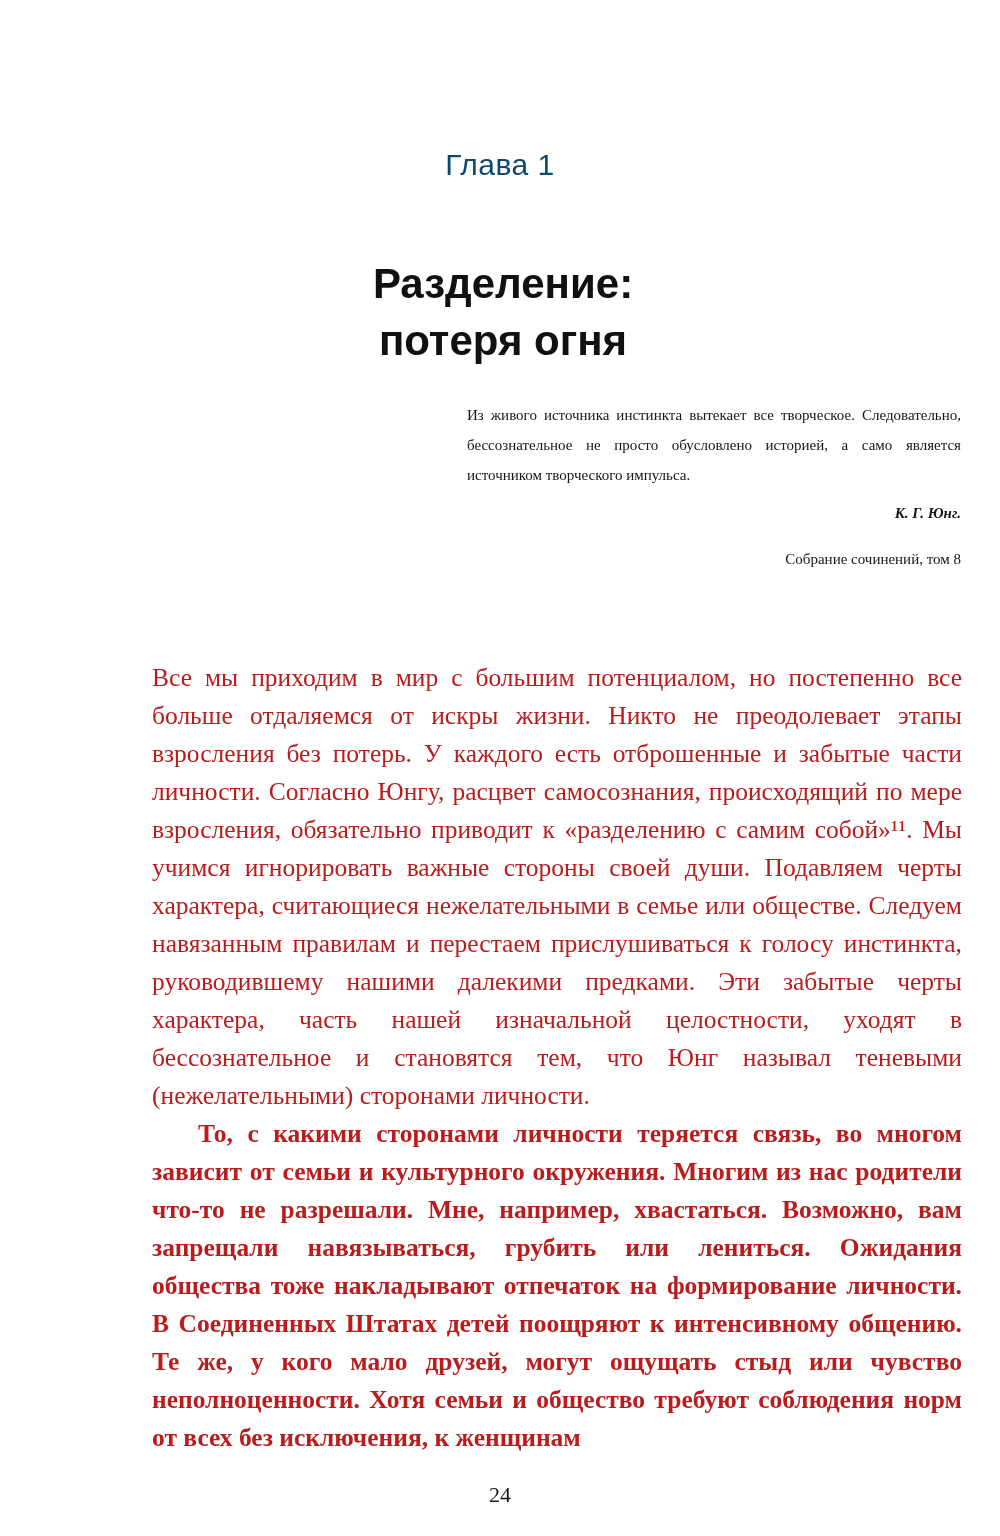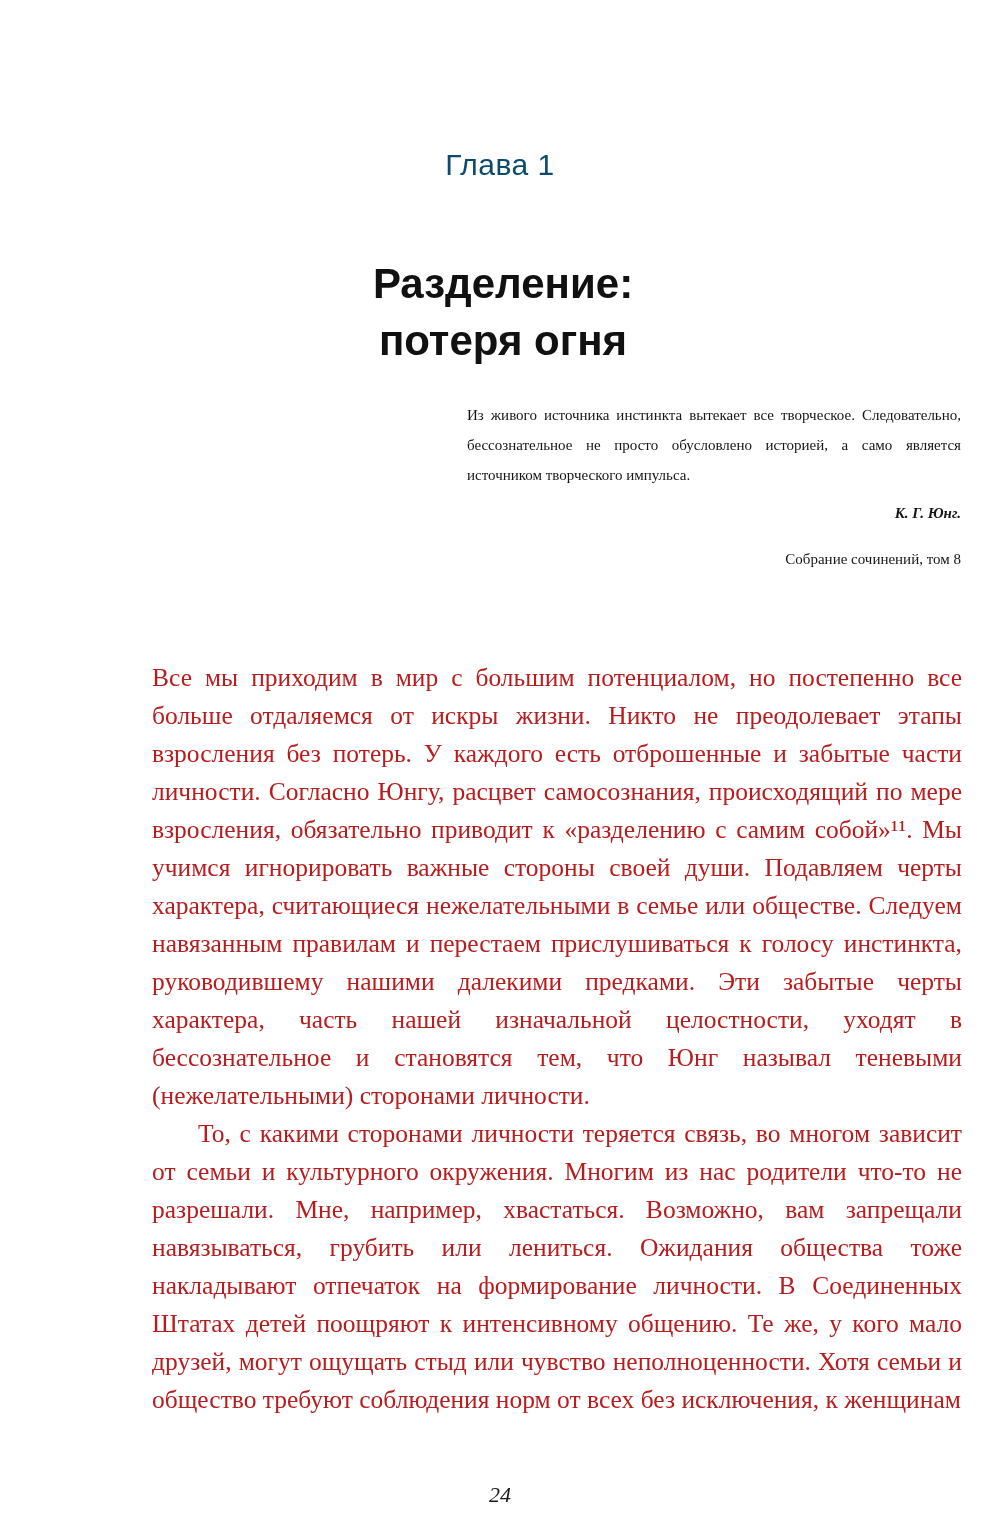--- a/index.html
+++ b/index.html
@@ -75,30 +75,30 @@
     color: #b91c1c;
     hyphens: auto;
     margin-top: 31px;
     -webkit-hyphens: auto;
   }
   .body-text p {
     margin: 0;
   }
   .body-text p.indent {
     text-indent: 46px;
+    font-weight: bold;
   }
   .page-number {
     position: absolute;
     bottom: 28px;
     left: 0;
     width: 100%;
     text-align: center;
     font-size: 22px;
     color: #1a1a1a;
-    font-style: italic;
   }
 </style>
 </head>
 <body>
 
 <div class="page">
 
   <div class="chapter-heading">Глава 1</div>
 
   <h1 class="chapter-title">

